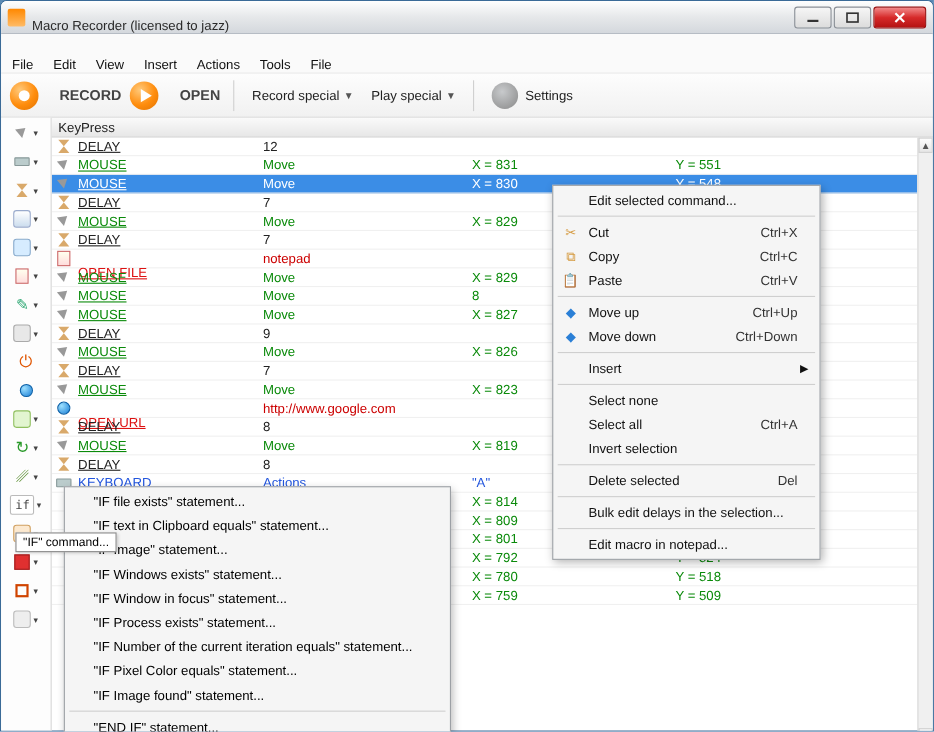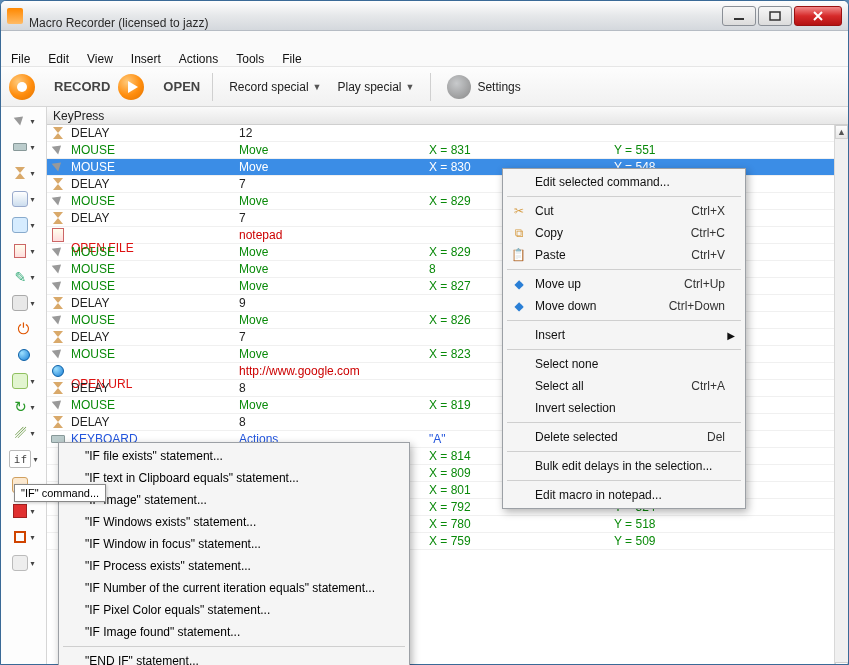--- a/index.html
+++ b/index.html
@@ -34,21 +34,21 @@
 .side-btn { width: 38px; height: 20px; display:flex; align-items:center; justify-content:center; gap:2px; position:relative; }
 .side-btn .glyph { width:16px; height:16px; display:inline-flex; align-items:center; justify-content:center; font-size:14px; }
 .side-btn .sc { font-size:8px; color:#444; }
 
 .grid-wrap { flex: 1; position: relative; overflow: hidden; }
 .grid-header { height: 18px; background: linear-gradient(#fafafa, #e7e7e7); border-bottom: 1px solid #cfcfcf; display: flex; align-items: center; padding-left: 6px; color: #222; }
 .grid-body { position: absolute; top: 18px; left: 0; right: 14px; bottom: 0; overflow: hidden; }
 .row { height: 17px; display: flex; align-items: center; border-bottom: 1px solid #f0f0f0; }
 .row.selected { background: #3b8de6; color: #fff; }
 .row .ic { width: 22px; display:flex; align-items:center; justify-content:center; }
-.row .c1 { width: 170px; padding-left: 2px; }
+.row .c1 { width: 170px; padding-left: 2px; text-decoration: underline; }
 .row .c2 { width: 190px; }
 .row .c3 { width: 185px; }
 .row .c4 { flex:1; }
 .green { color: #0a8a0a; }
 .red { color: #d11; margin-top: 26px; }
 .blue { color: #2255dd; }
 .str { color: #cc0000; }
 .black { color: #222; }
 .row.selected .green, .row.selected .black, .row.selected .blue { color: #fff; }
 

